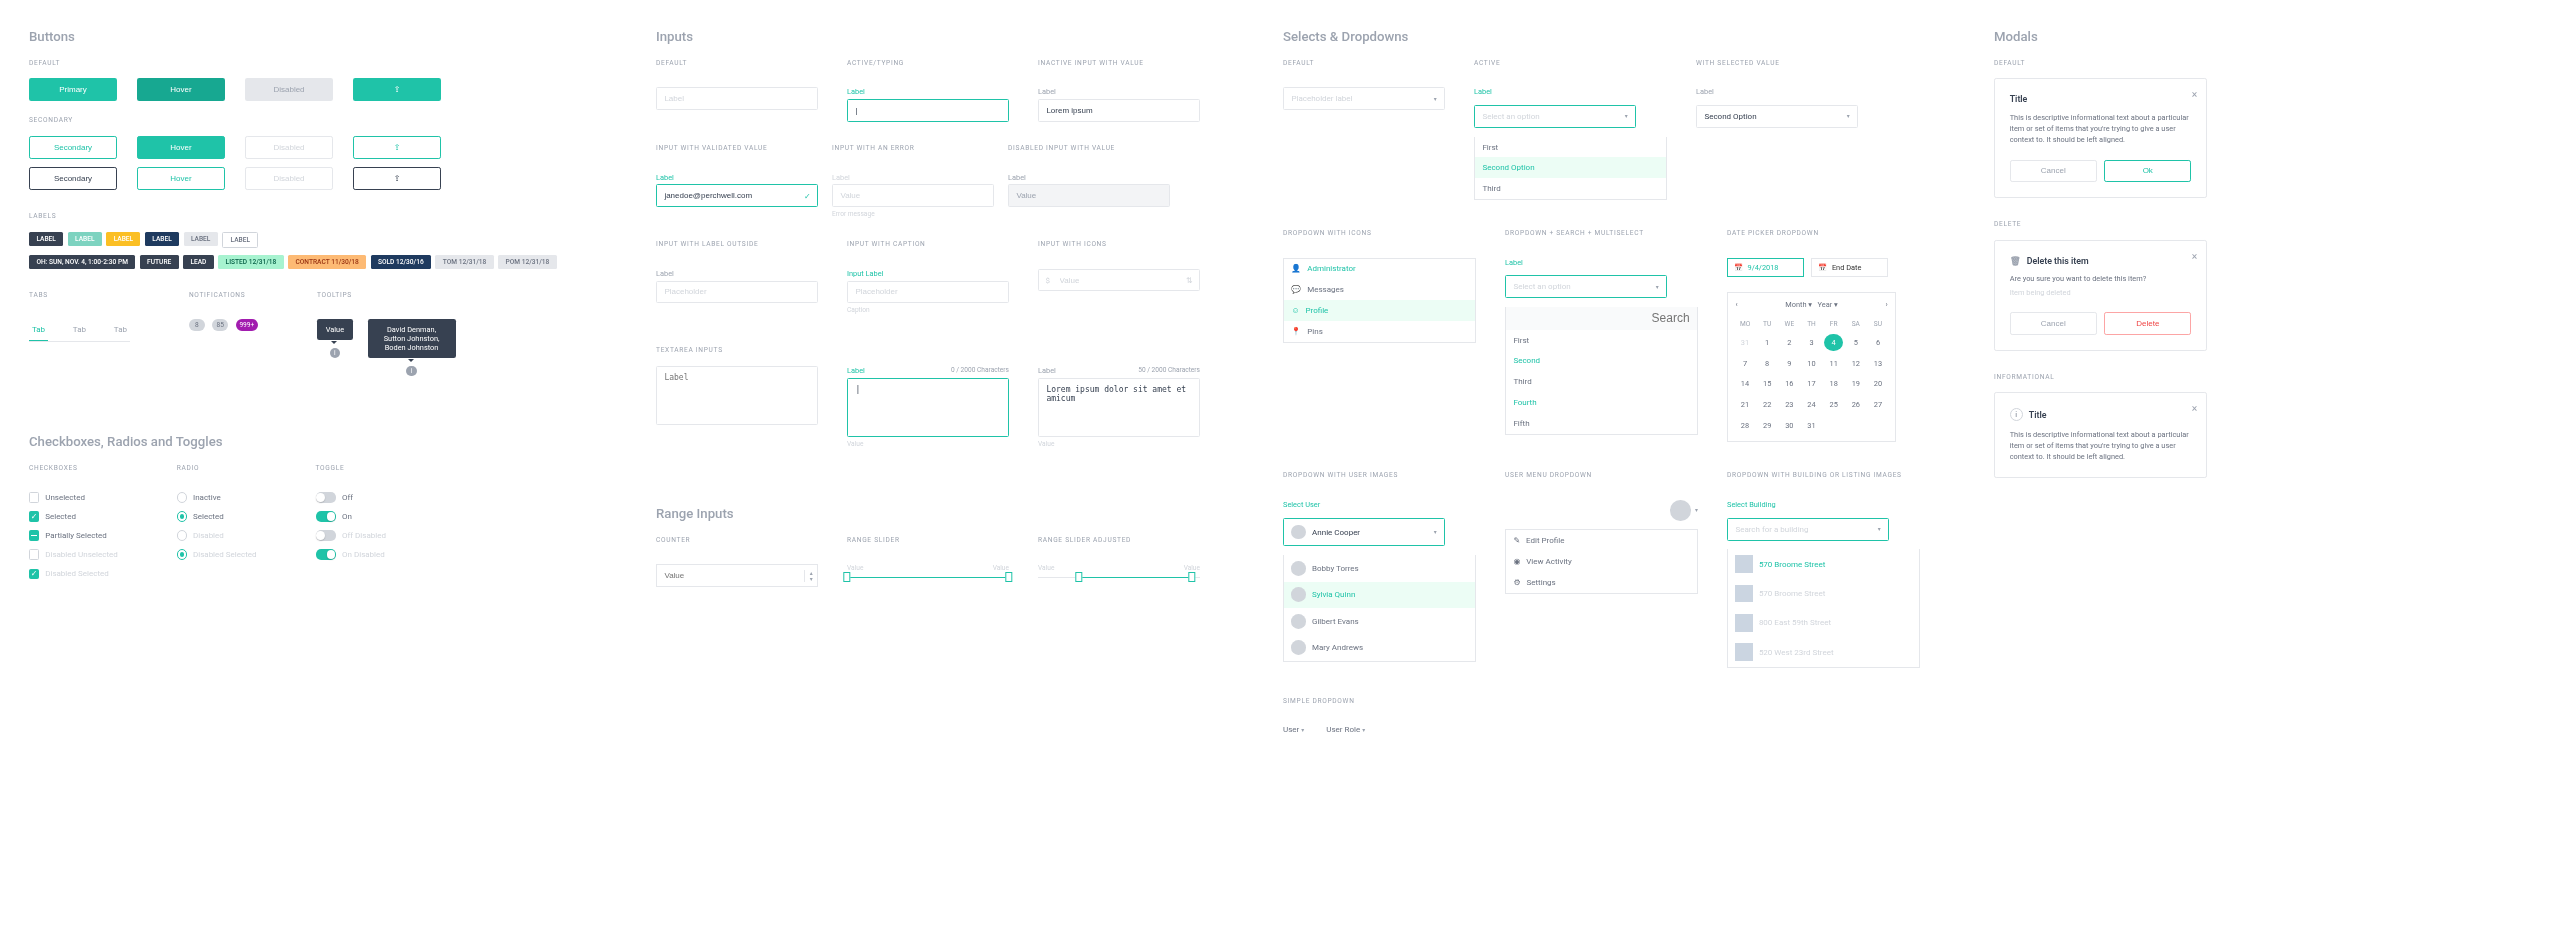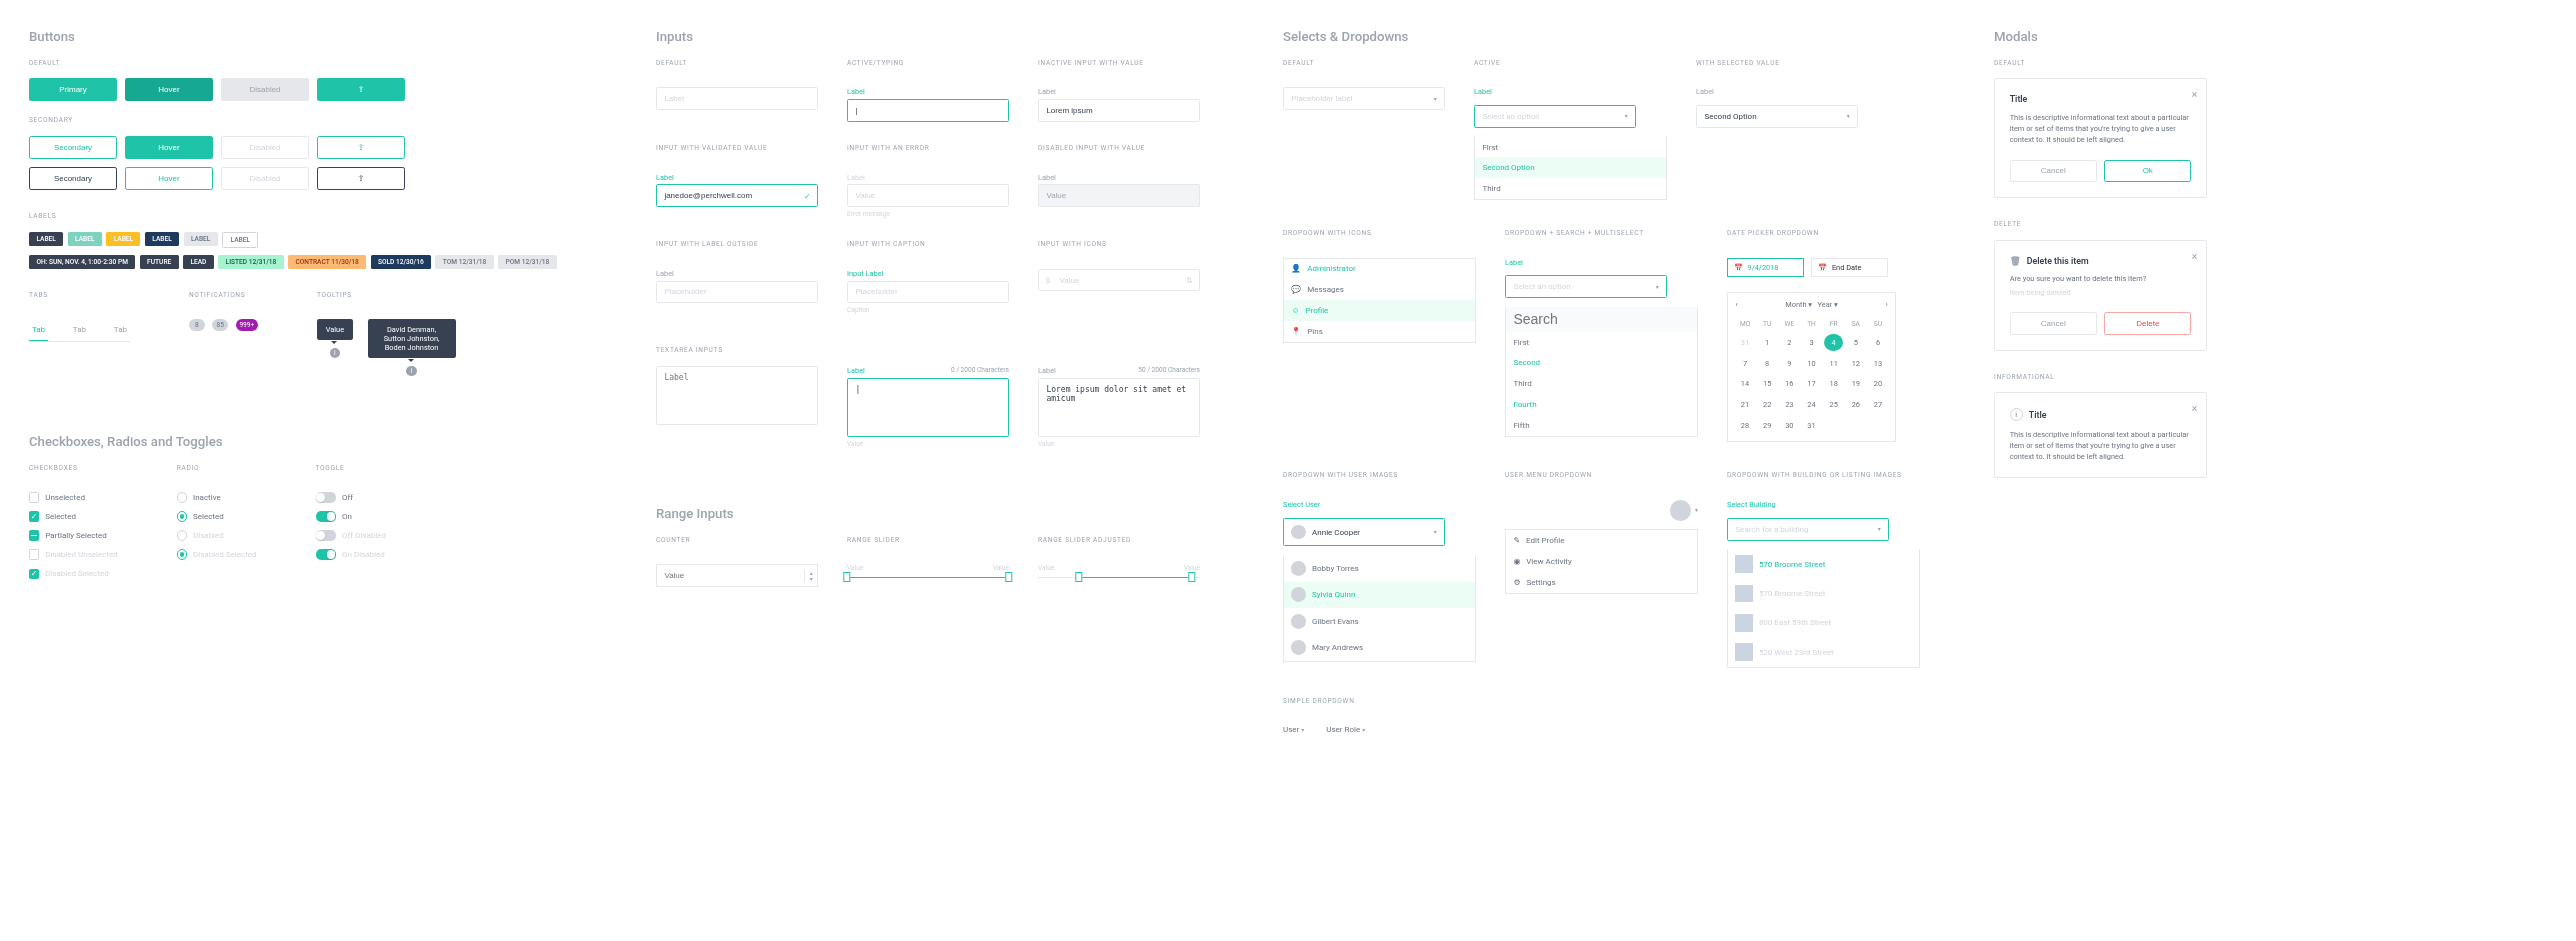--- a/index.html
+++ b/index.html
@@ -2,21 +2,21 @@
 <html style="font-size:11.8px"><head>
 <meta charset="utf-8">
 <style>
 * { box-sizing: border-box; margin: 0; padding: 0; }
 body { font-family: -apple-system, BlinkMacSystemFont, "Segoe UI", Roboto, sans-serif; background: #fff; color: #333; font-size: 8px; padding: 29px; width: 2576px; }
 .grid { display: grid; grid-template-columns: repeat(4, 1fr); gap: 74px; }
 .col { display: flex; flex-direction: column; gap: 29px; }
 h1 { font-size: 13.2px; font-weight: 500; color: #9ca3af; margin-bottom: 14.7px; }
 h2 { font-size: 13.2px; font-weight: 500; color: #9ca3af; margin: 29px 0 14.7px; }
 .section-label { font-size: 6.6px; text-transform: uppercase; letter-spacing: 0.7px; color: #9ca3af; margin-bottom: 11.8px; font-weight: 400; }
-.row { display: flex; gap: 8px; align-items: flex-start; }
+.row { display: flex; gap: 20px; align-items: flex-start; }
 .subcol { display: flex; flex-direction: column; gap: 8.8px; }
 
 
 .btn { padding: 5.9px 17.6px; font-size: 8px; border-radius: 2.2px; border: 0.7px solid transparent; cursor: pointer; min-width: 88px; text-align: center; background: #fff; }
 .btn-primary { background: #1fc3a8; color: #fff; }
 .btn-primary.hover { background: #17a891; }
 .btn-primary.disabled { background: #e5e7eb; color: #9ca3af; }
 .btn-primary.icon { background: #1fc3a8; color: #fff; }
 .btn-secondary { border: 0.7px solid #1fc3a8; color: #1fc3a8; }
 .btn-secondary.hover { background: #1fc3a8; color: #fff; }
@@ -99,21 +99,21 @@
 
 
 .select { border: 0.7px solid #e5e7eb; padding: 5.9px 7.4px; font-size: 8px; border-radius: 1.5px; width: 162px; display: flex; justify-content: space-between; align-items: center; color: #d1d5db; cursor: pointer; }
 .select.filled { color: #374151; }
 .select.open { border-color: #1fc3a8; }
 .dropdown { border: 0.7px solid #e5e7eb; border-top: none; width: 193px; }
 .dropdown-item { padding: 5.9px 7.4px; font-size: 8px; color: #6b7280; cursor: pointer; display: flex; align-items: center; gap: 5.9px; }
 .dropdown-item.hover { background: #ecfdf5; color: #1fc3a8; }
 .dropdown-item.selected { color: #1fc3a8; }
 .dropdown-search { padding: 4.4px 7.4px; background: #f9fafb; }
-.dropdown-search input { border: none; background: transparent; width: 100%; font-size: 14px; text-align: left; color: #9ca3af; }
+.dropdown-search input { border: none; background: transparent; width: 100%; font-size: 12px; text-align: right; color: #9ca3af; }
 .chevron { font-size: 5.9px; color: #9ca3af; }
 .avatar { width: 14.7px; height: 14.7px; border-radius: 50%; background: #d1d5db; display: inline-flex; align-items: center; justify-content: center; font-size: 6.6px; color: #6b7280; }
 .building-img { width: 17.6px; height: 17.6px; background: #cbd5e1; display: inline-block; }
 .simple-dropdown { display: flex; gap: 22px; font-size: 8px; color: #6b7280; }
 .select-link { color: #1fc3a8; font-size: 7.4px; }
 
 
 .date-inputs { display: flex; gap: 7.4px; }
 .date-input { border: 0.7px solid #e5e7eb; padding: 4.4px 5.9px; font-size: 7.4px; width: 77px; display: flex; align-items: center; gap: 4.4px; }
 .date-input.active { border-color: #1fc3a8; color: #1fc3a8; }
@@ -315,21 +315,21 @@
       </div>
       <div class="subcol">
         <div class="section-label">INACTIVE INPUT WITH VALUE</div>
         <div class="input-group">
           <span class="input-label">Label</span>
           <input class="input" value="Lorem ipsum" style="">
         </div>
       </div>
     </div>
 
-    <div class="row" style="gap:29px; margin-top:22px">
+    <div class="row" style="gap:14px; margin-top:22px">
       <div class="subcol">
         <div class="section-label">INPUT WITH VALIDATED VALUE</div>
         <div class="input-group">
           <span class="input-label active">Label</span>
           <div class="input-wrap-check">
             <input class="input active" value="janedoe@perchwell.com" style="">
             <span class="check-icon">✓</span>
           </div>
         </div>
       </div>

